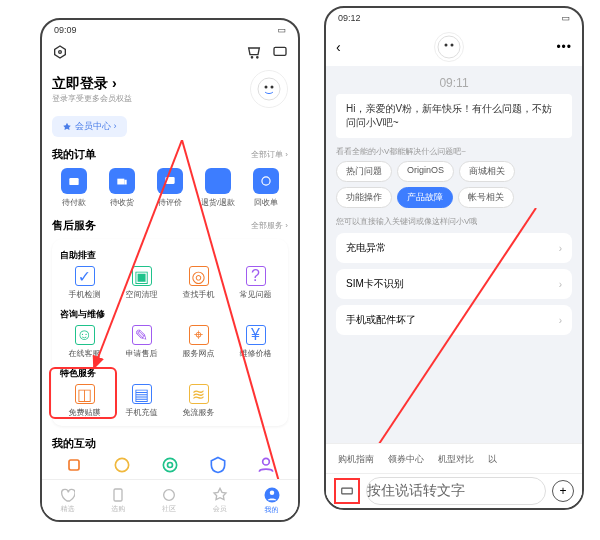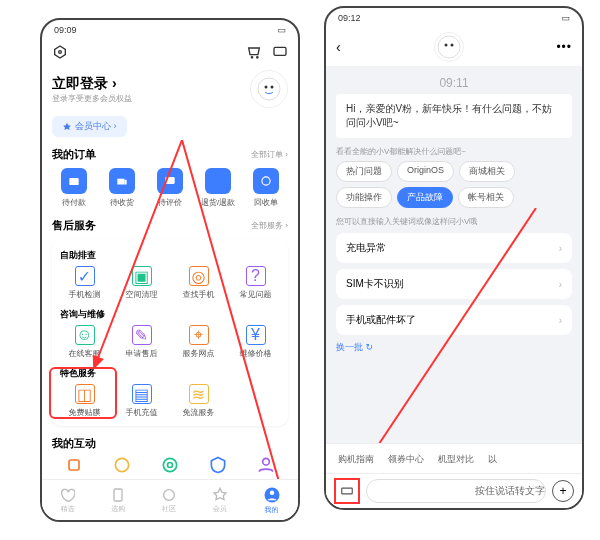--- a/index.html
+++ b/index.html
@@ -45,21 +45,21 @@
 .hint{font-size:8px;color:#999;margin:8px 0 4px}
 .chips{display:flex;flex-wrap:wrap;gap:5px}
 .chip{border:1px solid #ddd;border-radius:12px;padding:3px 9px;font-size:9px;color:#555;background:#fff}
 .chip.on{background:#3d7dff;color:#fff;border-color:#3d7dff}
 .row{background:#fff;border-radius:8px;padding:8px 10px;margin-top:6px;font-size:10px;display:flex;justify-content:space-between;align-items:center}
 .row .chev{color:#bbb;font-size:10px}
 .refresh{font-size:9px;color:#3d7dff;margin-top:6px}
 .scrolltabs{position:absolute;bottom:34px;left:0;right:0;height:30px;display:flex;align-items:center;gap:14px;padding:0 12px;font-size:9px;color:#666;background:#fff;border-top:1px solid #eee;overflow:hidden}
 .inputbar{position:absolute;bottom:0;left:0;right:0;height:34px;display:flex;align-items:center;gap:6px;padding:0 8px;background:#fff;border-top:1px solid #eee}
 .kbd{width:22px;height:22px;border:2px solid #f33;display:flex;align-items:center;justify-content:center}
-.voice{flex:1;border:1px solid #ddd;border-radius:14px;text-align:right;font-size:10px;color:#666;padding:4px 0}
+.voice{flex:1;border:1px solid #ddd;border-radius:14px;text-align:left;font-size:14px;color:#666;padding:4px 0}
 .plus{width:20px;height:20px;border:1.5px solid #555;border-radius:50%;display:flex;align-items:center;justify-content:center;font-size:12px}
 </style>
 </head>
 <body>
 
 <div class="phone p1">
  <div class="statusbar">
   <span>09:09</span>
   <span>▭</span>
  </div>
@@ -333,21 +333,20 @@
           <span class="chev">›</span>
         </div>
    <div class="row">
           <span>SIM卡不识别</span>
           <span class="chev">›</span>
         </div>
    <div class="row">
           <span>手机或配件坏了</span>
           <span class="chev">›</span>
         </div>
-   <div class="refresh">换一批 ↻</div>
   </div>
 
   <svg class="arrow" style="left:20px;top:180px" width="200" height="290">
         <defs>
           <marker id="ah2" markerWidth="8" markerHeight="8" refX="6" refY="3" orient="auto">
             <path d="M0,0 L7,3 L0,6 z" fill="#f33"></path>
           </marker>
         </defs>
         <line x1="190" y1="0" x2="5" y2="278" stroke="#f33" stroke-width="2" marker-end="url(#ah2)"></line>
       </svg>

